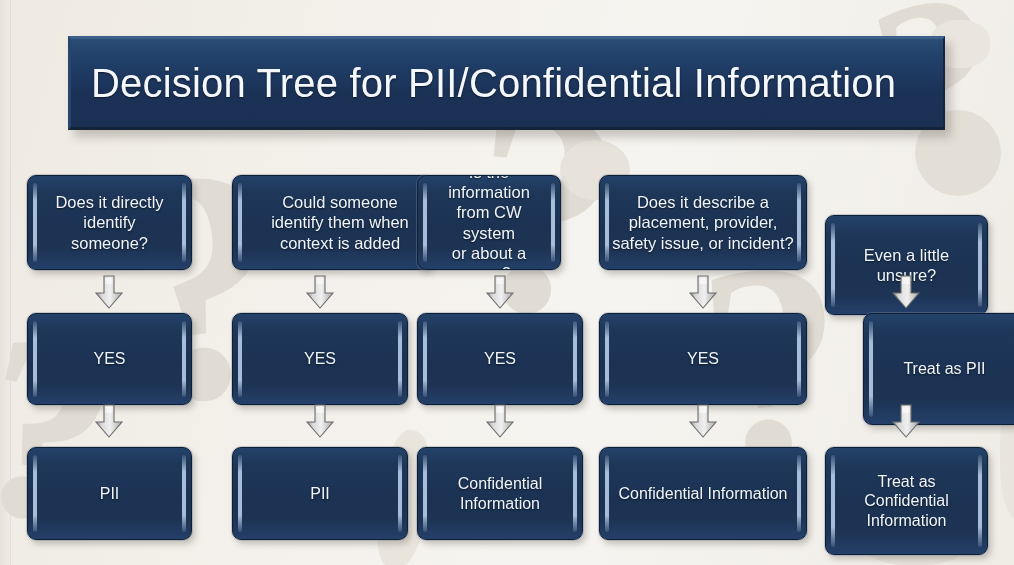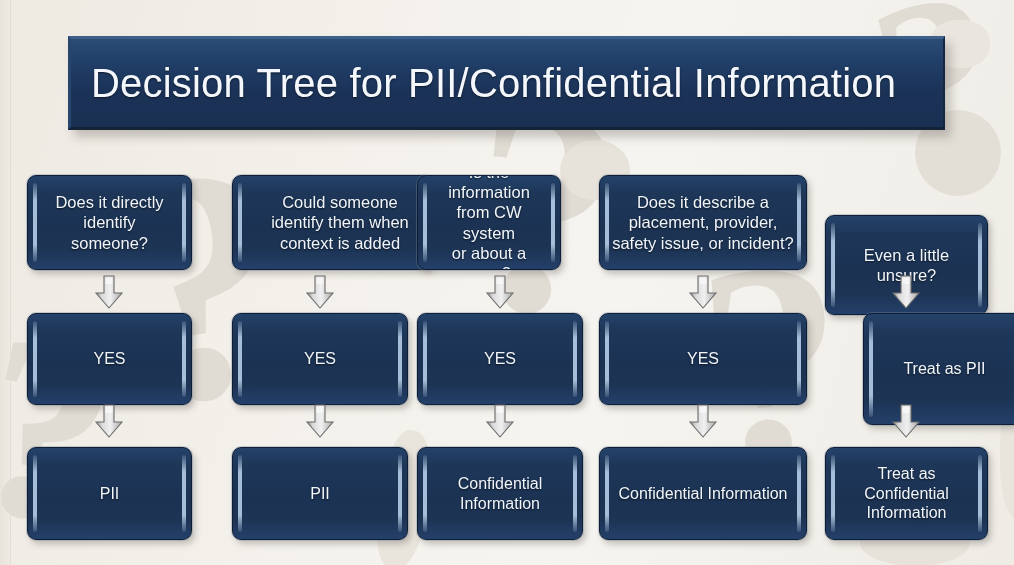--- a/index.html
+++ b/index.html
@@ -289,19 +289,19 @@
   </div>
   <div class="node mid-row" style="left:863px; top:313px; width:163px; height:112px;">
     <div class="node-label">Treat as PII</div>
   </div>
   <div class="arrow" style="left:891px; top:404px;">
     <svg viewBox="0 0 30 34" xmlns="http://www.w3.org/2000/svg">
       <path d="M10,1 L20,1 L20,18 L28,18 L15,33 L2,18 L10,18 Z" fill="url(#ag1)" stroke="#6b6b6b" stroke-width="1.1"></path>
       <path d="M11.5,3 L18.5,3 L18.5,9 L11.5,9 Z" fill="#f7f7f7" opacity="0.85"></path>
     </svg>
   </div>
-  <div class="node out-row" style="left:825px; top:447px; width:163px; height:93px;">
+  <div class="node out-row" style="left:825px; top:447px; width:163px; height:108px;">
     <div class="node-label">Treat as
 Confidential
 Information</div>
   </div>
 
 </div>
 
 </body></html>

